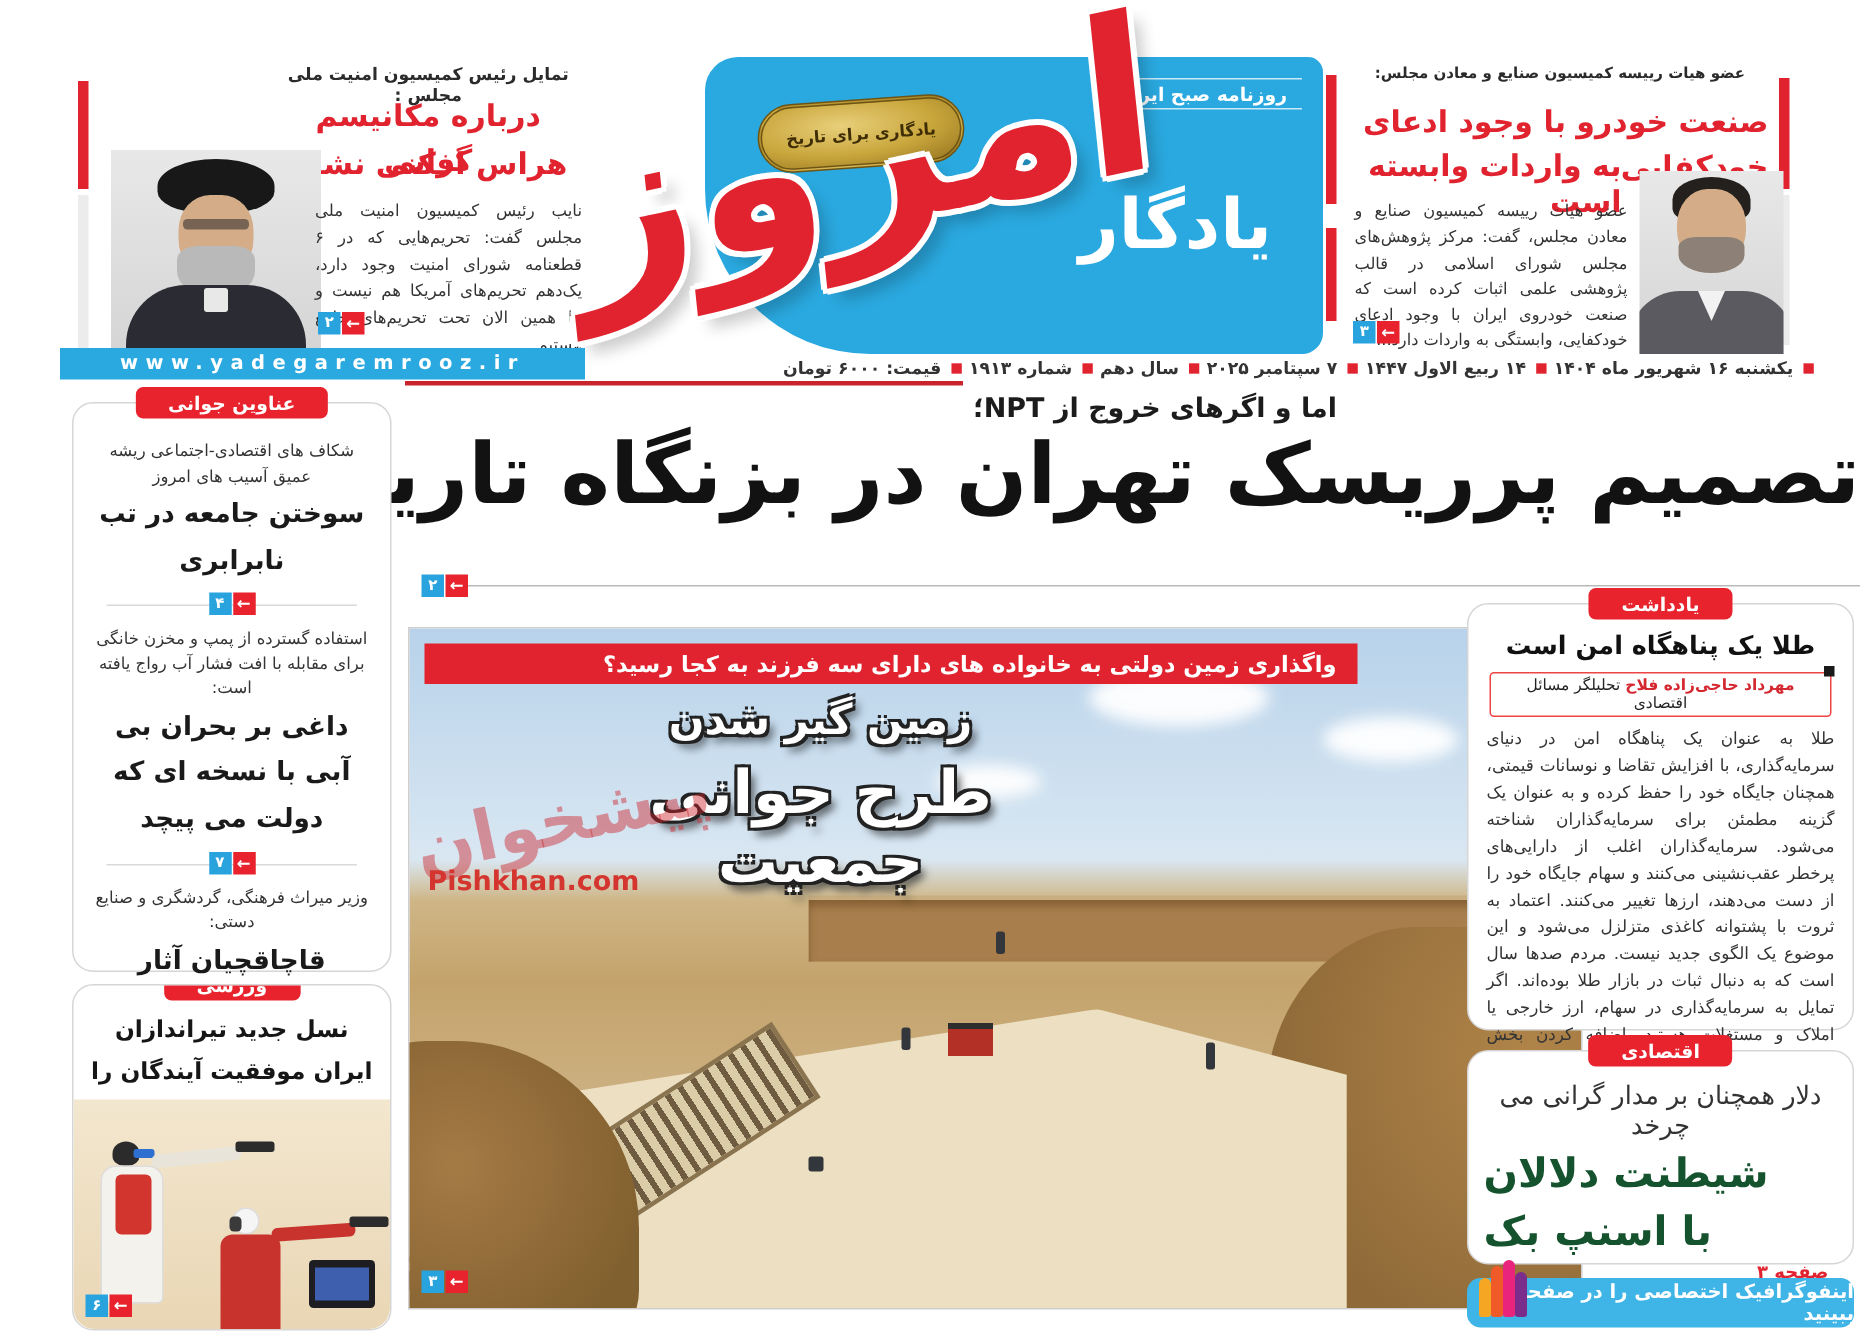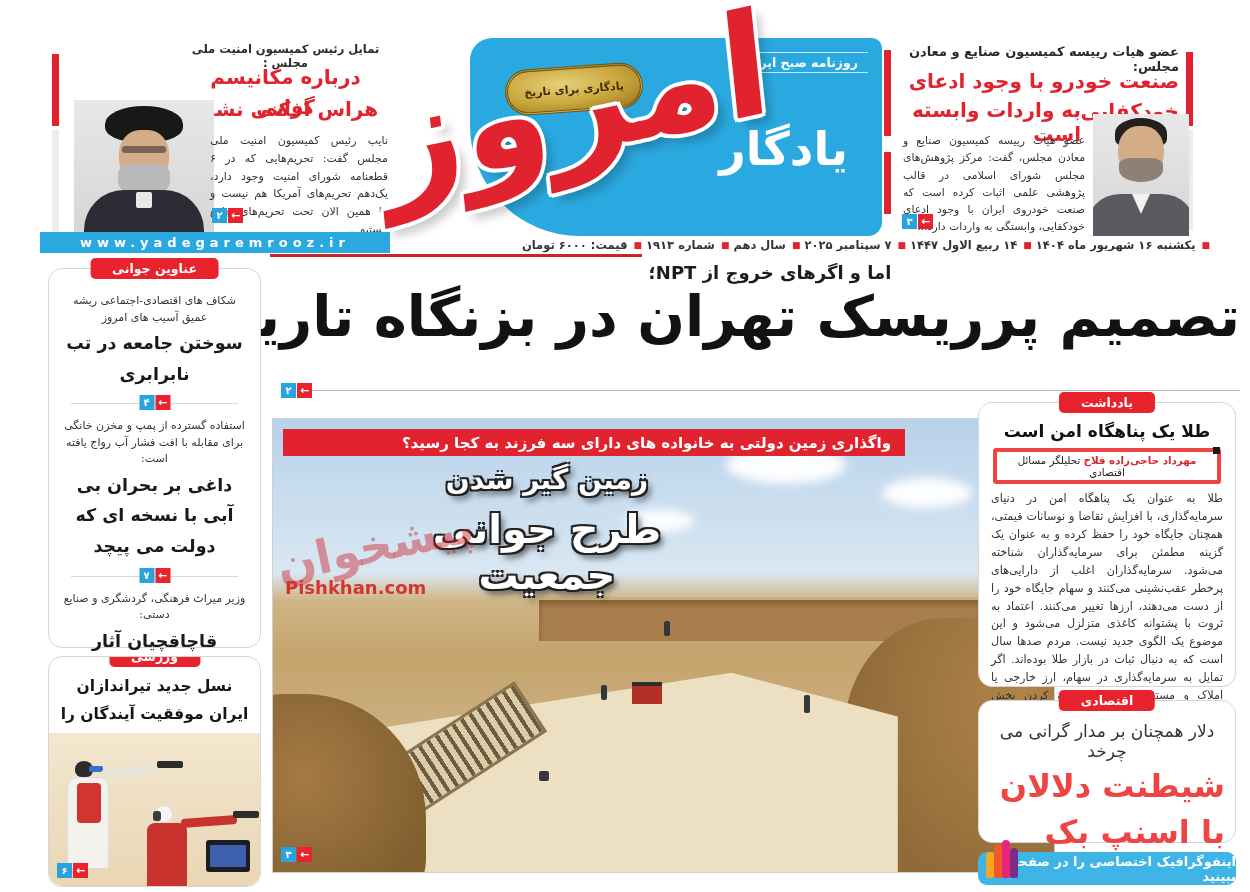--- a/index.html
+++ b/index.html
@@ -46,21 +46,21 @@
   .m-badge{position:absolute;top:36px;left:115px;width:138px;height:46px;border-radius:24px;
     background:radial-gradient(ellipse at 40% 35%,#e8cf7a,#c9a63c 55%,#96741f);border:3px double #6d5414;
     display:flex;align-items:center;justify-content:center;color:#3f2d05;font-size:11px;font-weight:bold;transform:rotate(-4deg);}
   .m-yadegar{position:absolute;top:92px;right:42px;color:#fff;font-size:46px;font-weight:bold;letter-spacing:8px;}
   .m-emrooz{position:absolute;top:2px;left:-12px;color:#e0232e;font-size:142px;font-weight:bold;line-height:1;
     transform:rotate(-12deg) skewX(-6deg);
     text-shadow:3px 3px 0 #fff,-3px -3px 0 #fff,3px -3px 0 #fff,-3px 3px 0 #fff,0 4px 0 #fff,4px 0 0 #fff,0 -4px 0 #fff,-4px 0 0 #fff,8px 10px 10px rgba(0,0,0,.2);}
 
   
   .tr-art{position:absolute;left:895px;top:36px;width:290px;height:200px;}
-  .tr-kicker{position:absolute;top:8px;right:6px;width:278px;font-size:13px;}
+  .tr-kicker{position:absolute;top:8px;right:6px;width:278px;text-align:center;font-size:10px;}
   .tr-h1{position:absolute;top:30px;right:6px;width:278px;text-align:right;font-size:20px;line-height:1.5;}
   .tr-h2{position:absolute;top:62px;right:104px;text-align:right;font-size:20px;}
   .tr-body{position:absolute;right:100px;top:96px;width:182px;font-size:10.8px;line-height:1.6;}
   .tr-pm{position:absolute;top:178px;right:252px;}
   .hair{position:absolute;left:50%;top:4px;transform:translateX(-50%);width:52px;height:30px;background:#23201d;border-radius:50% 50% 30% 30%;}
   .face2{position:absolute;left:50%;top:12px;transform:translateX(-50%);width:46px;height:54px;background:#d4ac88;border-radius:44% 44% 50% 50%;}
   .stubble{position:absolute;left:50%;top:44px;transform:translateX(-50%);width:44px;height:24px;background:#8d8076;border-radius:30% 30% 55% 55%;}
   .suit{position:absolute;left:50%;bottom:-4px;transform:translateX(-50%);width:110px;height:46px;background:#5a5a60;border-radius:34px 34px 0 0;}
   .shirt{position:absolute;left:50%;bottom:22px;transform:translateX(-50%);width:18px;height:20px;background:#f2f2f2;clip-path:polygon(0 0,100% 0,50% 100%);}
 
@@ -112,30 +112,30 @@
     text-shadow:2px 2px 0 #222,-2px 2px 0 #222,2px -2px 0 #222,-2px -2px 0 #222,4px 5px 6px rgba(0,0,0,.6);}
   .photo-title .l1{font-size:28px;}
   .photo-title .l2{font-size:40px;margin-top:10px;}
   .wm-fa{position:absolute;left:2px;top:100px;color:rgba(205,35,45,.45);font-size:46px;font-weight:bold;transform:rotate(-12deg);}
   .wm-en{position:absolute;left:12px;top:158px;color:#d4352f;font-size:18px;font-weight:bold;direction:ltr;}
   .photo-pm{position:absolute;left:8px;bottom:10px;}
 
   
   .note-box{left:978px;top:402px;width:258px;height:285px;padding:16px 12px 4px;}
   .note-title{text-align:center;font-size:17px;font-weight:bold;color:#111;margin-top:2px;}
-  .byline{position:relative;border:4px solid #ef4444;border-radius:3px;margin:7px 2px 6px;padding:2px 6px;text-align:center;font-size:10.3px;color:#222;}
+  .byline{position:relative;border:1px solid #ef4444;border-radius:3px;margin:7px 2px 6px;padding:2px 6px;text-align:center;font-size:10.3px;color:#222;}
   .byline::before{content:"";position:absolute;right:-3px;top:-5px;width:7px;height:7px;background:#1a1a1a;}
   .byline b{color:#d42730;}
   .note-body{font-size:11.2px;line-height:1.6;}
   .note-foot{color:#e0232e;font-size:12.5px;font-weight:bold;margin-top:5px;}
 
   
   .eco-box{left:978px;top:700px;width:258px;height:143px;padding:16px 10px 4px;}
   .eco-kicker{text-align:center;font-size:17px;color:#333;margin-top:4px;}
-  .eco-title{text-align:right;font-size:32px;font-weight:bold;color:#ef4444;line-height:1.45;margin-top:2px;}
+  .eco-title{text-align:left;font-size:27px;font-weight:bold;color:#14532d;line-height:1.45;margin-top:2px;}
   .eco-page{color:#e0232e;font-size:12px;font-weight:bold;padding-right:6px;}
 
   
   .info-banner{position:absolute;left:978px;top:852px;width:258px;height:33px;background:#3fb4e6;border-radius:9px;
     display:flex;align-items:center;justify-content:center;color:#fff;font-size:13px;font-weight:bold;}
   .info-icon{position:absolute;left:8px;top:-14px;width:34px;height:40px;}
   .info-icon i{position:absolute;bottom:0;width:8px;border-radius:4px 4px 2px 2px;}
 </style>
 </head>
 <body>

